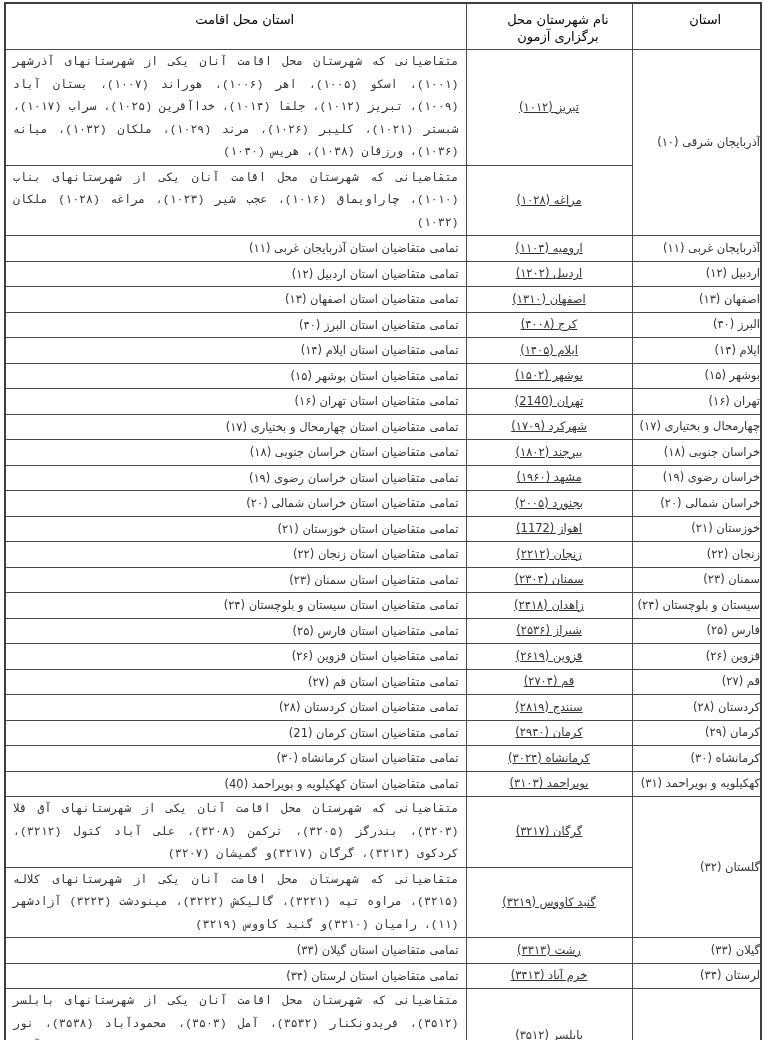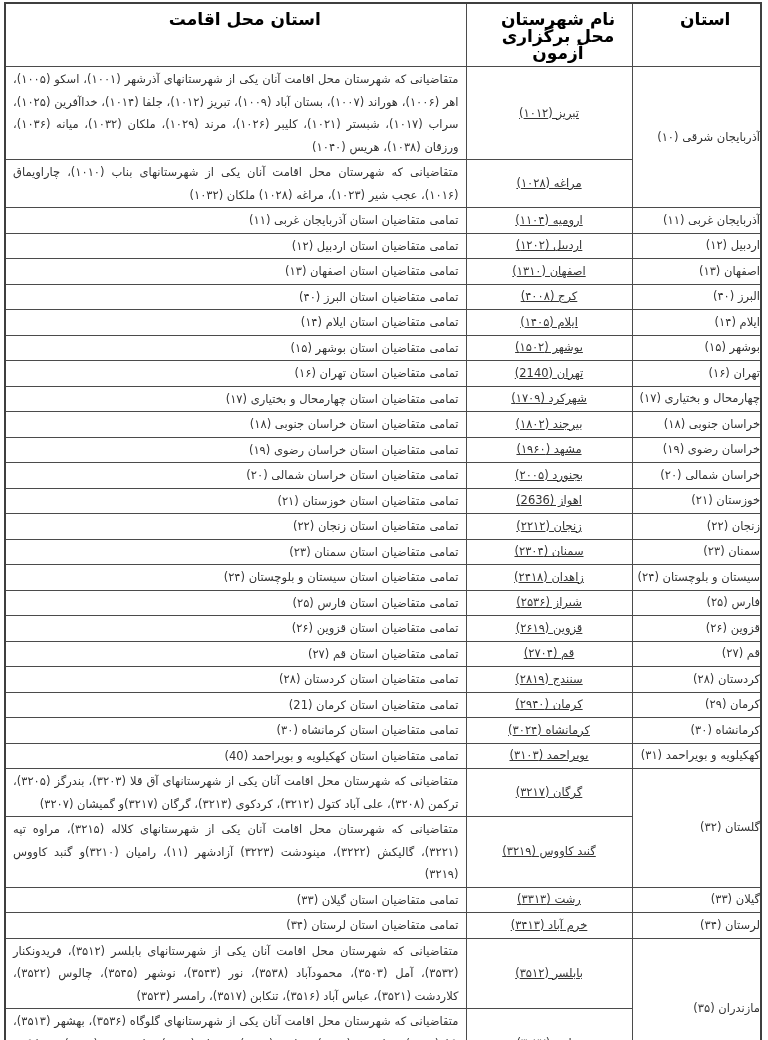--- a/index.html
+++ b/index.html
@@ -25,22 +25,22 @@
     border: 2px solid #3f3f3f;
   }
   col.c-province  { width: 129px; }
   col.c-city      { width: 166px; }
   col.c-residence { width: 461px; }
   th, td {
     border: 1px solid #4b4b4b;
     overflow: hidden;
   }
   th {
-    font-size: 17px;
-    font-weight: bold;
+    font-size: 13px;
+    font-weight: normal;
     color: #000000;
     text-align: center;
     vertical-align: top;
     padding: 7px 6px 4px 24px;
     height: 44px;
     line-height: 17px;
   }
   td {
     color: #343434;
     vertical-align: middle;
@@ -58,21 +58,21 @@
     line-height: 15px;
     text-decoration: underline;
   }
   td.residence {
     font-size: 11.5px;
     padding: 1px 7px;
     line-height: 22.5px;
   }
   tr.single { height: 22px; }
   tr.single td.residence { text-align: right; }
-  tr.multi td.residence { text-align: justify; text-align-last: right; }
+  tr.multi td.residence { text-align: justify; text-align-last: right; font-family: Liberation Mono, monospace; }
 </style>
 </head>
 <body>
 
 <div class="page">
   <table class="exam-table" dir="rtl">
     <colgroup>
       <col class="c-province">
       <col class="c-city">
       <col class="c-residence">
@@ -144,21 +144,21 @@
           <td class="city">مشهد (۱۹۶۰)</td>
           <td class="residence">تمامی متقاضیان استان خراسان رضوی (۱۹)</td>
         </tr>
         <tr class="single">
           <td class="province" rowspan="1">خراسان شمالی (۲۰)</td>
           <td class="city">بجنورد (۲۰۰۵)</td>
           <td class="residence">تمامی متقاضیان استان خراسان شمالی (۲۰)</td>
         </tr>
         <tr class="single">
           <td class="province" rowspan="1">خوزستان (۲۱)</td>
-          <td class="city">اهواز (2636)</td>
+          <td class="city">اهواز (1172)</td>
           <td class="residence">تمامی متقاضیان استان خوزستان (۲۱)</td>
         </tr>
         <tr class="single">
           <td class="province" rowspan="1">زنجان (۲۲)</td>
           <td class="city">زنجان (۲۲۱۲)</td>
           <td class="residence">تمامی متقاضیان استان زنجان (۲۲)</td>
         </tr>
         <tr class="single">
           <td class="province" rowspan="1">سمنان (۲۳)</td>
           <td class="city">سمنان (۲۳۰۴)</td>

